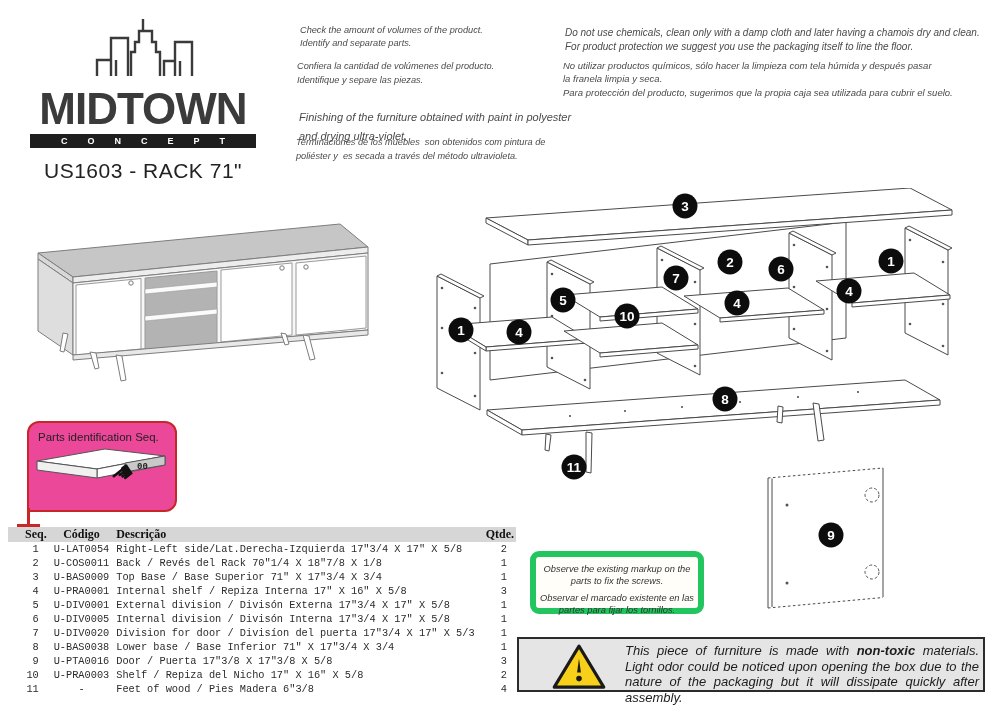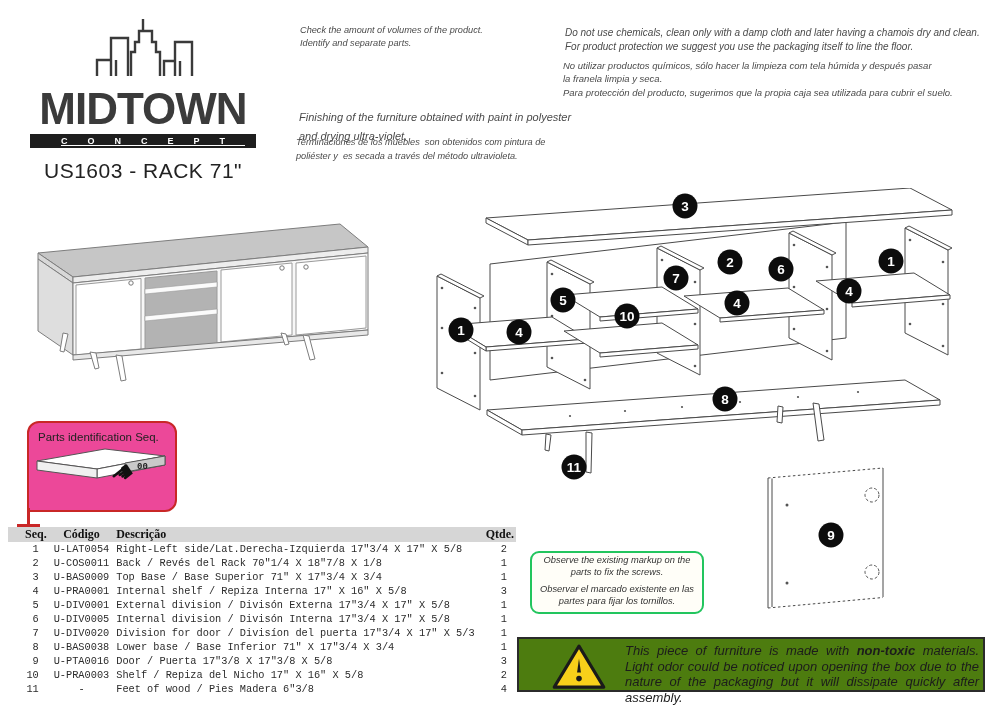--- a/index.html
+++ b/index.html
@@ -6,21 +6,21 @@
   .page{position:relative;width:1000px;height:706px;background:#ffffff;overflow:hidden;
         font-family:"Liberation Sans",sans-serif;}
 
   
   .logo{position:absolute;left:30px;top:14px;width:226px;}
   .skyline{display:block;margin:0 auto;}
   .brand{font:bold 44px/1 "Liberation Sans",sans-serif;letter-spacing:-1px;color:#3b3b3b;
          text-align:center;margin-top:9px;}
   .concept-bar{margin-top:3px;height:14px;background:#1e1e1e;color:#fff;
          font:bold 9px/14px "Liberation Sans",sans-serif;text-align:center;
-         letter-spacing:20px;text-indent:20px;overflow:hidden;text-decoration:underline;}
+         letter-spacing:20px;text-indent:20px;overflow:hidden;}
   .product-title{margin-top:12px;font:21px/1 "Liberation Sans",sans-serif;color:#222;
          text-align:center;letter-spacing:.5px;}
 
   
   .note{position:absolute;font-style:italic;color:#4a4a4a;white-space:pre;
         font-family:"Liberation Sans",sans-serif;}
   .n-check-en {left:300px;top:24px;font-size:9.2px;line-height:13px;}
   .n-check-es {left:297px;top:59px;font-size:9.2px;line-height:14px;}
   .n-finish-en{left:299px;top:108px;font-size:11px;line-height:19px;}
   .n-finish-es{left:296px;top:136px;font-size:9.2px;line-height:13.5px;}
@@ -52,28 +52,28 @@
   .parts-table td{font:10.3px/14px "Liberation Mono",monospace;color:#2b2b2b;
        padding:0;white-space:pre;}
   .c-seq{width:36px;} .c-cod{width:76px;} .c-desc{width:366px;} .c-qty{width:30px;}
   th.c-seq{text-align:right;padding-left:6px;} th.c-cod{text-align:center;}
   th.c-desc{text-align:left;} th.c-qty{text-align:right;padding-right:2px;}
   td.c-seq{text-align:right;padding-right:8px;} td.c-cod{text-align:center;}
   td.c-desc{text-align:left;} td.c-qty{text-align:right;padding-right:9px;}
 
   
   .observe-box{position:absolute;left:530px;top:551px;width:174px;height:63px;
-       border:2px solid #22c55e;border-radius:9px;background:#fffef8;
-       text-align:center;padding-top:2px;box-sizing:border-box;}
+       border:6px solid #22c55e;border-radius:9px;background:#fffef8;
+       text-align:center;padding-top:7px;box-sizing:border-box;}
   .observe-box p{margin:0 4px 6px 4px;font:italic 9.3px/11.5px "Liberation Sans",sans-serif;
        color:#333;white-space:pre-line;}
 
   
   .warning-box{position:absolute;left:517px;top:637px;width:468px;height:55px;
-       border:2px solid #2b2b2b;background:#4d7c0f;box-sizing:border-box;}
+       border:2px solid #2b2b2b;background:#e5e5e5;box-sizing:border-box;}
   .warn-tri{position:absolute;left:26px;top:4px;}
   .warn-text{position:absolute;left:106px;top:4px;width:354px;
        font:italic 13px/15.6px "Liberation Sans",sans-serif;color:#1c1c1c;text-align:justify;}
   .warn-text b{font-style:italic;}
 </style>
 </head>
 <body>
 
 <div class="page">
 
@@ -90,20 +90,22 @@
         <path d="M112,47 V62"></path>
       </g>
     </svg>
     <div class="brand">MIDTOWN</div>
     <div class="concept-bar">CONCEPT</div>
     <div class="product-title">US1603 - RACK 71"</div>
   </div>
 
   <div class="note n-check-en">Check the amount of volumes of the product.
 Identify and separate parts.</div>
+  <div class="note n-check-es">Confiera la cantidad de volúmenes del producto.
+Identifique y separe las piezas.</div>
   <div class="note n-finish-en">Finishing of the furniture obtained with paint in polyester
 and drying ultra-violet.</div>
   <div class="note n-finish-es">Terminaciones de los muebles  son obtenidos com pintura de
 poliéster y  es secada a través del método ultravioleta.</div>
   <div class="note n-chem-en">Do not use chemicals, clean only with a damp cloth and later having a chamois dry and clean.
 For product protection we suggest you use the packaging itself to line the floor.</div>
   <div class="note n-chem-es">No utilizar productos químicos, sólo hacer la limpieza com tela húmida y después pasar
 la franela limpia y seca.</div>
   <div class="note n-floor-es">Para protección del producto, sugerimos que la propia caja sea utilizada para cubrir el suelo.</div>
 

